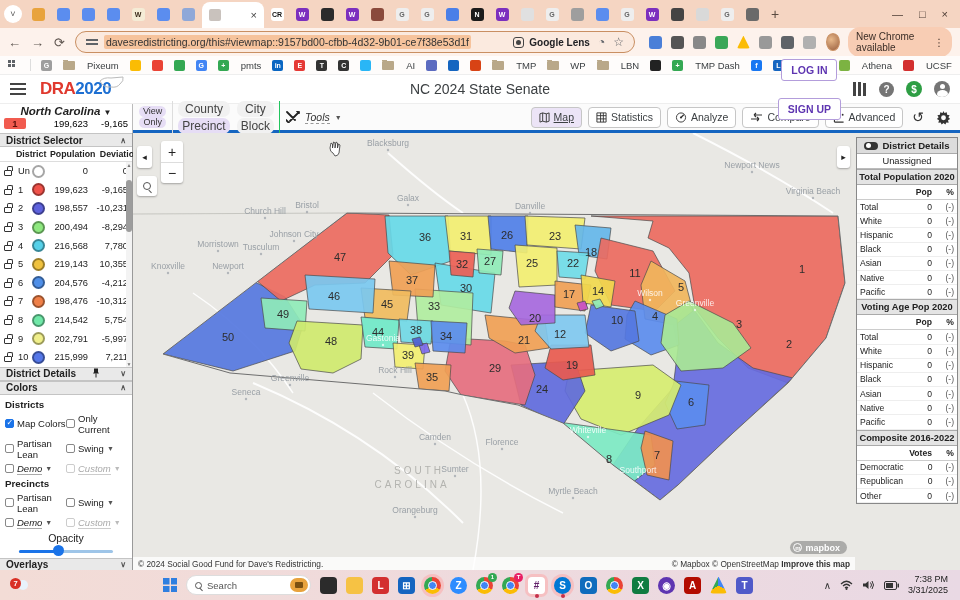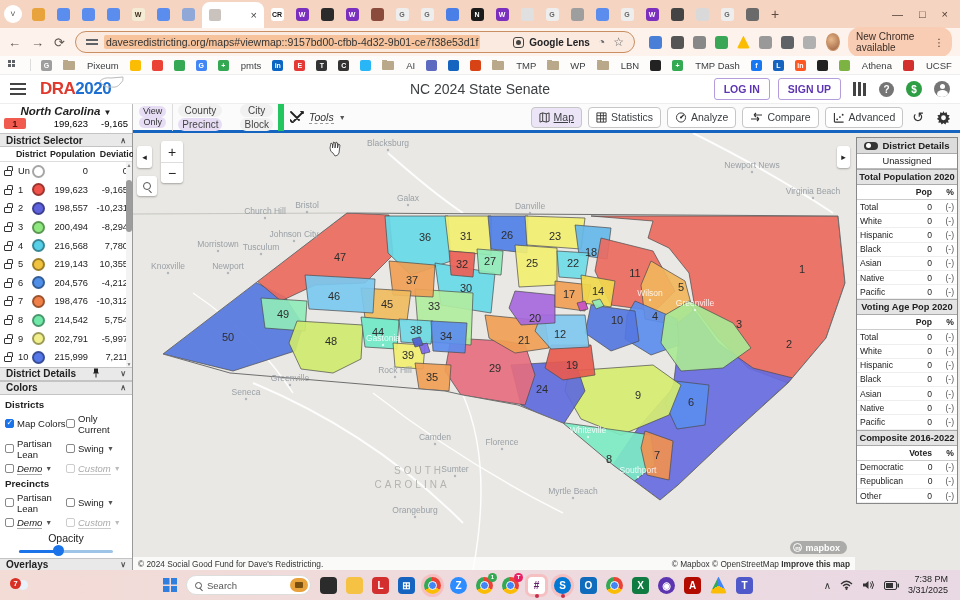--- a/index.html
+++ b/index.html
@@ -44,42 +44,42 @@
   .vsep { width:1px; height:12px; background:#ddd; margin-right:10px; }
 
   
   .drahdr { position:absolute; top:75px; left:0; width:960px; height:29px; background:#fff; display:flex; align-items:center; padding:0 10px; border-bottom:1px solid #eee; }
   .hamb { width:16px; height:12px; border-top:2px solid #444; border-bottom:2px solid #444; position:relative; margin-right:14px; }
   .hamb:after { content:""; position:absolute; top:3px; left:0; width:16px; height:2px; background:#444; }
   .logo { font-weight:bold; font-size:17px; letter-spacing:-0.5px; position:relative; }
   .logo .d1 { color:#e0392e; } .logo .d2 { color:#1d6fd2; }
   .logo svg { position:absolute; right:-14px; top:-4px; }
   .pagetitle { position:absolute; left:0; right:0; text-align:center; font-size:14px; color:#3c4043; }
-  .authbtns { margin-left:auto; display:flex; gap:8px; align-items:center; z-index:2; }
+  .authbtns { margin-left:auto; display:flex; gap:17px; align-items:center; z-index:2;flex-direction:column; }
   .authbtn { border:1px solid #b39ddb; color:#5e35b1; font-size:10.5px; font-weight:bold; padding:4px 9px; border-radius:3px; background:#fff; }
   .hdric { display:flex; align-items:center; gap:12px; margin-left:12px; z-index:2; }
   .libic { width:14px; height:14px; background:linear-gradient(#444,#444) 0 0/3px 14px, linear-gradient(#444,#444) 5px 0/3px 14px, linear-gradient(#444,#444) 10px 1px/3px 13px; background-repeat:no-repeat; }
   .helpic { width:15px; height:15px; border-radius:50%; background:#757575; color:#fff; font-size:10px; font-weight:bold; display:flex; align-items:center; justify-content:center; }
   .donateic { width:16px; height:16px; border-radius:50%; background:#2e9e44; color:#fff; font-size:10px; font-weight:bold; display:flex; align-items:center; justify-content:center; }
   .acctic { width:16px; height:16px; border-radius:50%; background:#757575; position:relative; overflow:hidden; }
   .acctic:before { content:""; position:absolute; top:3px; left:5.5px; width:5px; height:5px; border-radius:50%; background:#fff; }
   .acctic:after { content:""; position:absolute; top:9px; left:2.5px; width:11px; height:8px; border-radius:50%; background:#fff; }
 
   
   .subrow { position:absolute; top:104px; left:0; width:960px; height:29px; display:flex; }
   .ncblock { width:133px; height:100%; border-right:1px solid #bbb; padding:1px 4px 0 4px; }
   .ncline { font-size:11.5px; font-weight:bold; color:#222; text-align:center;font-style:italic; }
   .ncline .car { font-size:8px; }
   .activerow { display:flex; align-items:center; font-size:9.5px; margin-top:1px; }
   .abadge { background:#f15b4f; color:#5b100a; font-weight:bold; width:22px; text-align:center; border-radius:2px; margin-right:6px; }
   .apop { flex:1; text-align:right; } .adev { width:40px; text-align:right; }
   .toolbar { flex:1; background:#fbfbfb; border-bottom:3px solid #1565c0; display:flex; align-items:center; padding:0 6px; gap:6px; }
   .viewonly { display:flex; flex-direction:column; font-size:9px; color:#333; line-height:11px; align-items:center; }
   .viewonly span { background:#e6ddf5; border-radius:7px; padding:0 4px; }
-  .cpgrid { display:grid; grid-template-columns:auto auto; gap:1px 18px; font-size:10px; color:#444; border-left:1px solid #ddd; border-right:6px solid #22c55e; padding:0 5px; }
+  .cpgrid { display:grid; grid-template-columns:auto auto; gap:1px 7px; font-size:12px; color:#444; border-left:1px solid #ddd; border-right:1px solid #22c55e; padding:0 5px; }
   .cpbtn { padding:1px 4px; border-radius:7px; background:#f1f1f1; text-align:center; }
   .cpbtn.sel { background:#e6ddf5; }
   .toolsbtn { display:flex; align-items:center; gap:5px; font-size:10.5px; color:#333; font-style:italic; }
   .toolslbl { border-bottom:1px dashed #999; }
   .tbspacer { flex:1; }
   .bigbtn { border:1px solid #c6c6c6; border-radius:4px; background:#fff; height:21px; display:flex; align-items:center; gap:4px; padding:0 7px; font-size:10.5px; color:#3c4043; }
   .bigbtn.sel { background:#ece4f7; }
   .bigbtn.sel .lbl { text-decoration:underline; }
   .tbicon { font-size:11px; color:#444; }
   .histic,.gearic { font-size:14px; color:#333; margin:0 3px; }
@@ -268,21 +268,21 @@
       <span>×</span>
     </div>
   </div>
 
   <div class="urlrow">
     <span class="navbtn">←</span>
     <span class="navbtn">→</span>
     <span class="navbtn">⟳</span>
     <div class="urlpill">
       <span class="tuneicon"></span>
-      <span class="url-hl">davesredistricting.org/maps#viewmap::9157bd00-cfbb-4d32-9b01-ce7f38e53d1f</span>
+      <span class="url-hl">davesredistricting.org/this#viewmap::9157bd00-cfbb-4d32-9b01-ce7f38e53d1f</span>
       <span class="lenswrap">
         <span class="lensicon"></span>
         <span>Google Lens</span>
       </span>
       <span class="gaugeicon">◔</span>
       <span class="staricon">☆</span>
     </div>
     <div class="extrow" id="extRow">
         <span class="extic" style="background: rgb(74, 127, 216);"></span>
         <span class="extic" style="background: rgb(85, 85, 85);"></span>

